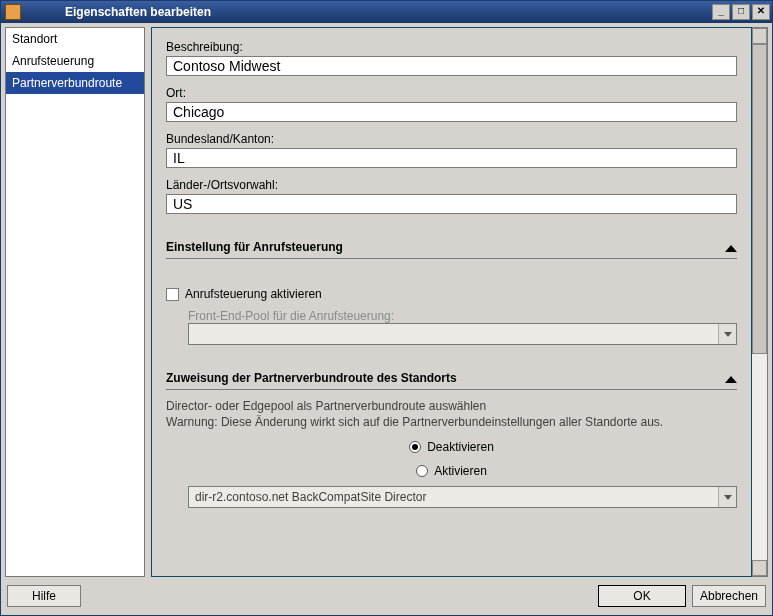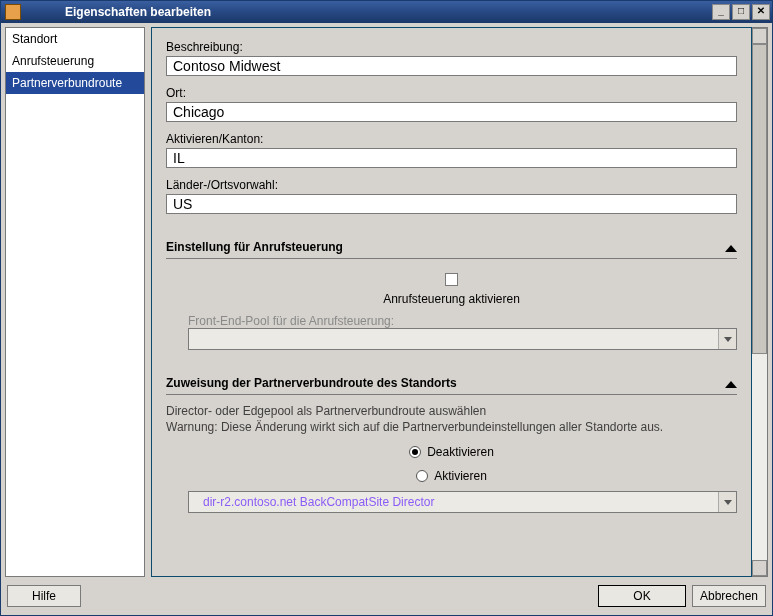--- a/index.html
+++ b/index.html
@@ -147,41 +147,40 @@
     width:0;height:0;
     border-left:6px solid transparent;
     border-right:6px solid transparent;
     border-bottom:7px solid #000;
     margin-bottom:2px;
   }
   .checkbox-row {
     display:flex;
     align-items:center;
     gap:6px;
-    margin-top:6px;
-    flex-direction:column;
+    margin-top:20px;
   }
   .chk {
     width:13px;height:13px;
     background:#fff;
     border:1px solid #7a7a7a;
   }
   .indent { padding-left:22px; }
   .disabled-label { color:#8a8a8a; }
   .combo {
     display:flex;
     width:100%;
     height:22px;
     border:1px solid #7a7a7a;
     background:#eceae5;
   }
   .combo .combo-text {
     flex:1;
-    padding:3px 14px;
-    color:#8b5cf6;
+    padding:3px 6px;
+    color:#404040;
     white-space:nowrap;
     overflow:hidden;
   }
   .combo .combo-btn {
     width:18px;
     background:#e2dfd9;
     border-left:1px solid #aaa;
     display:flex;
     align-items:center;
     justify-content:center;
@@ -252,21 +251,21 @@
             <div class="field-label">Beschreibung:</div>
             <input class="text-input" value="Contoso Midwest" style="">
           </div>
 
           <div>
             <div class="field-label">Ort:</div>
             <input class="text-input" value="Chicago" style="">
           </div>
 
           <div>
-            <div class="field-label">Aktivieren/Kanton:</div>
+            <div class="field-label">Bundesland/Kanton:</div>
             <input class="text-input" value="IL" style="">
           </div>
 
           <div>
             <div class="field-label">Länder-/Ortsvorwahl:</div>
             <input class="text-input" value="US" style="">
           </div>
 
           <div class="section-header">
             <span>Einstellung für Anrufsteuerung</span>

